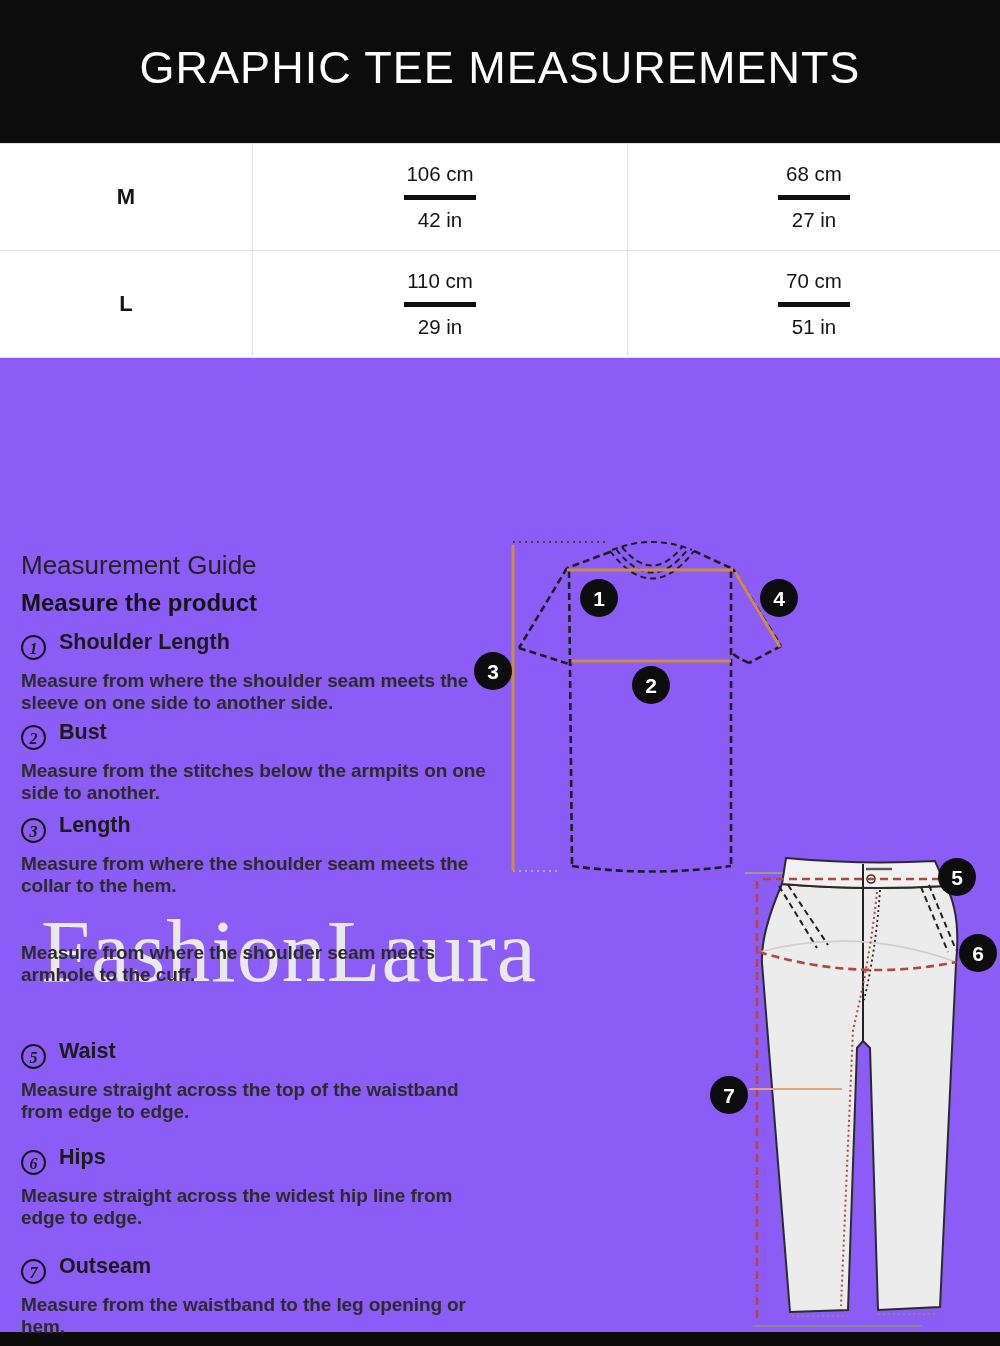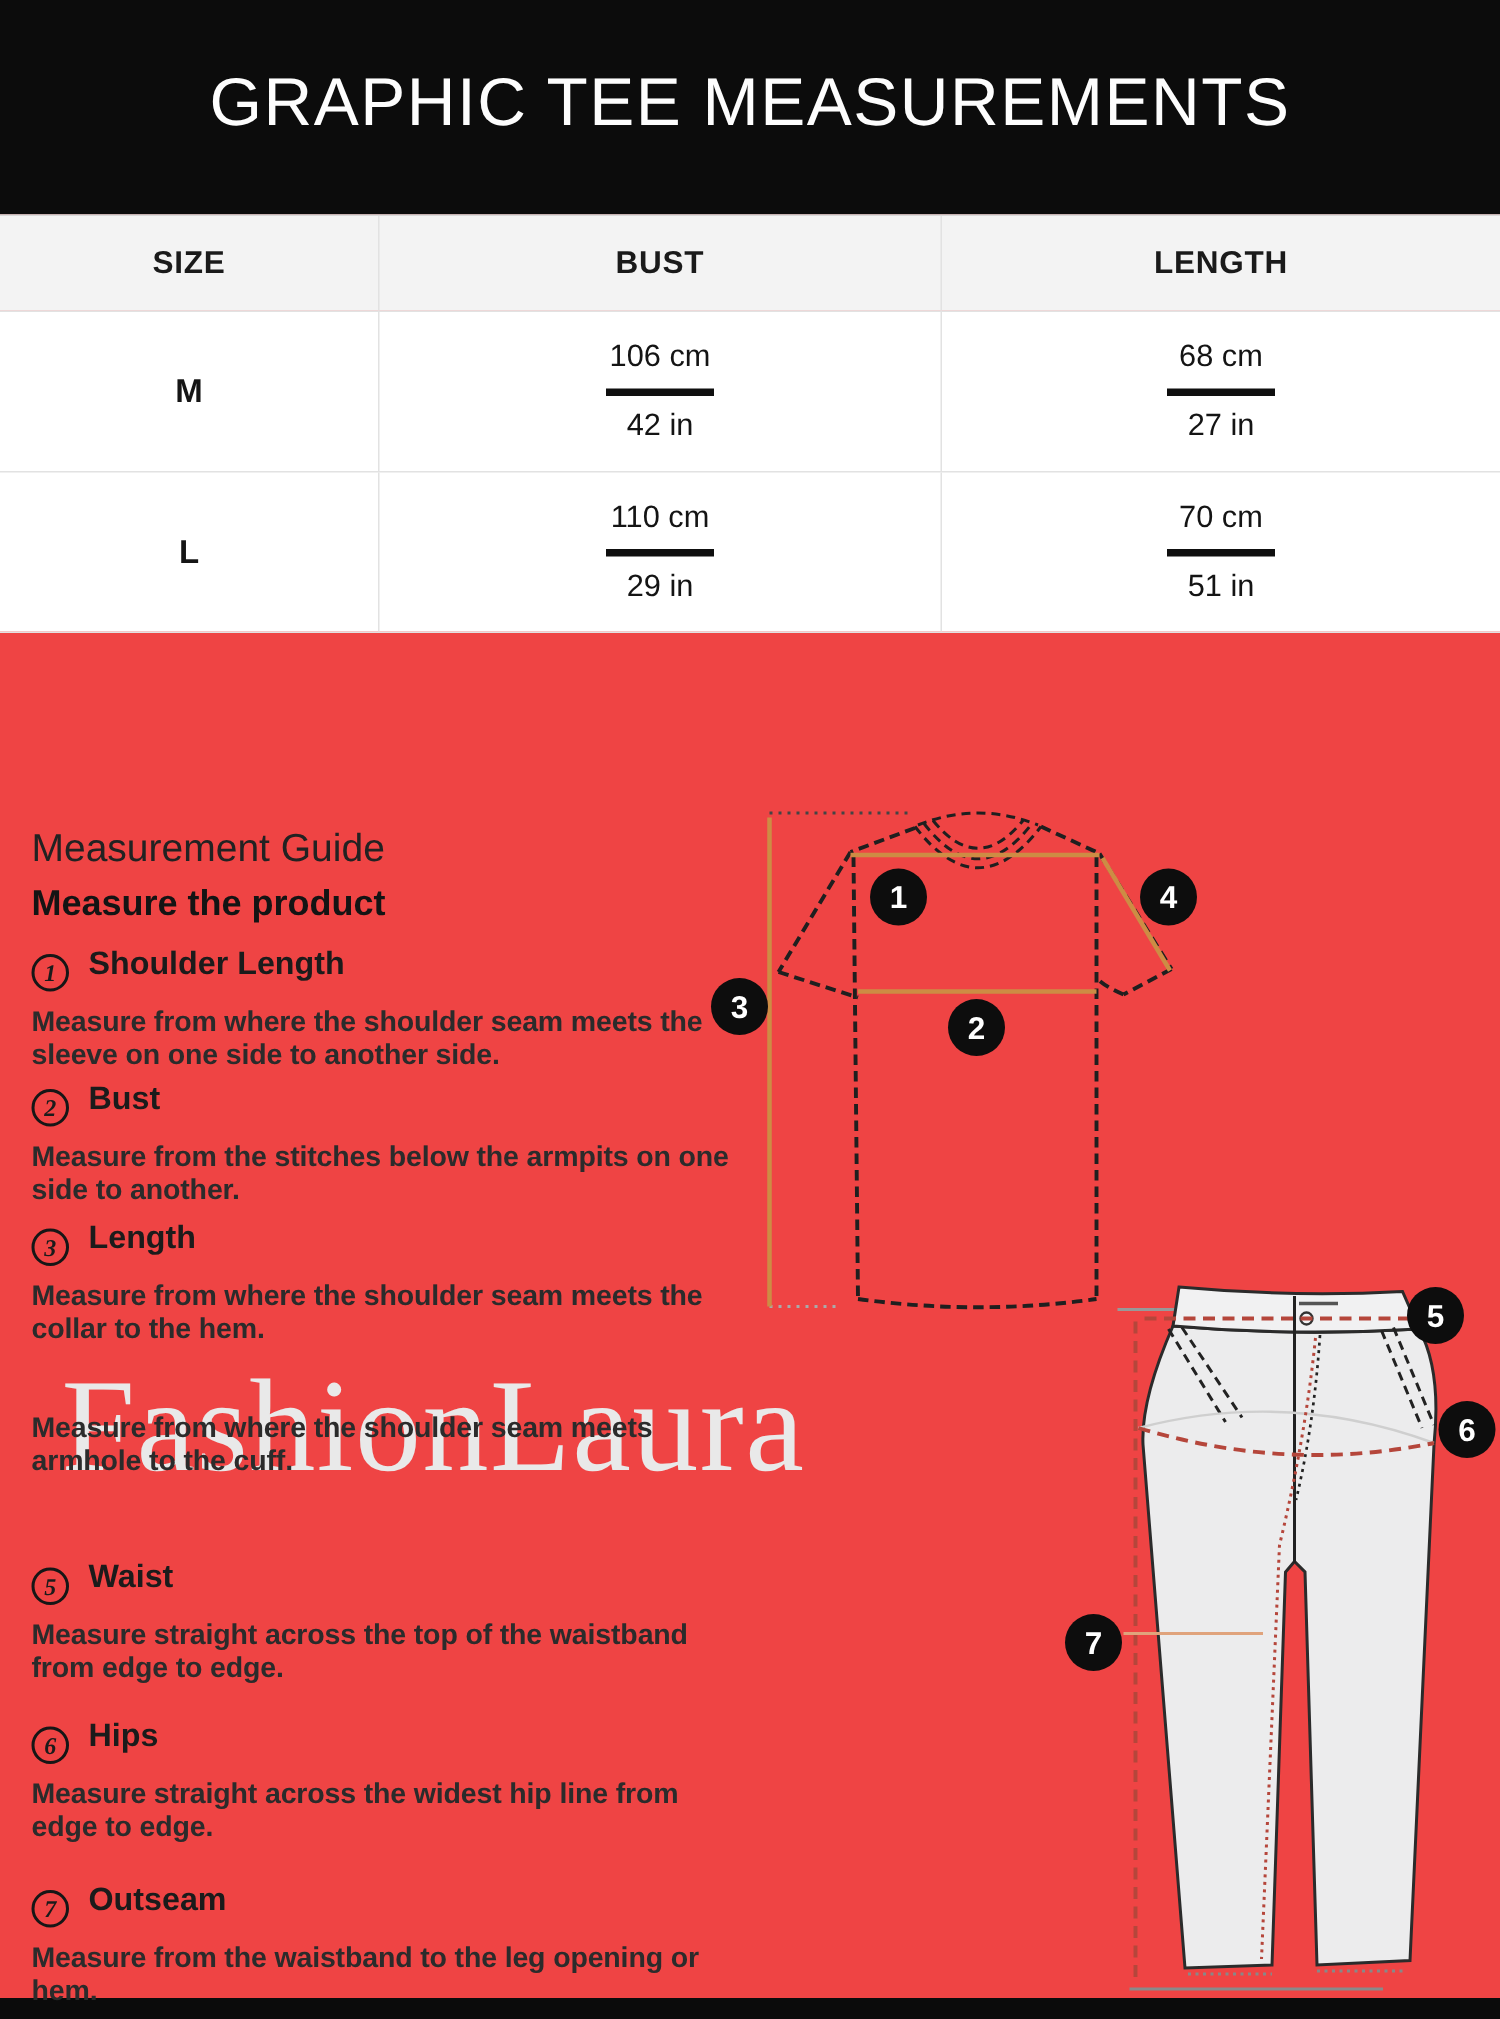--- a/index.html
+++ b/index.html
@@ -1,17 +1,17 @@
 <!DOCTYPE html>
 <html><head>
 <meta charset="utf-8">
 <style>
   html,body{margin:0;padding:0;background:#ffffff;}
   #canvas{
-    position:relative;width:1000px;height:1346px;background:#ef4444;
+    position:relative;width:1000px;height:1346px;background:#8b5cf6;
     font-family:"Liberation Sans",sans-serif;overflow:hidden;
   }
   
   .hdr{position:absolute;top:0;left:0;width:1000px;height:143px;background:#0c0c0c;}
   .hdr-title{
     padding-top:45px;text-align:center;color:#fdfdfd;font-size:45px;
     letter-spacing:1px;font-weight:400;line-height:1;white-space:nowrap;
   }
   
   .size-table{position:absolute;top:143px;left:0;width:1000px;border-bottom:1px solid #e2e2e2;}
@@ -62,25 +62,20 @@
 </head>
 <body>
 
 <div id="canvas">
 
   <div class="hdr">
     <div class="hdr-title">GRAPHIC TEE MEASUREMENTS</div>
   </div>
 
   <div class="size-table">
-    <div class="trow head">
-      <div class="tcell c1">SIZE</div>
-      <div class="tcell c2">BUST</div>
-      <div class="tcell c3">LENGTH</div>
-    </div>
     <div class="trow data">
       <div class="tcell c1">
         <span class="size-letter">M</span>
       </div>
       <div class="tcell c2">
         <div class="mval">106 cm</div>
         <div class="frac-bar"></div>
         <div class="mval">42 in</div>
       </div>
       <div class="tcell c3">

